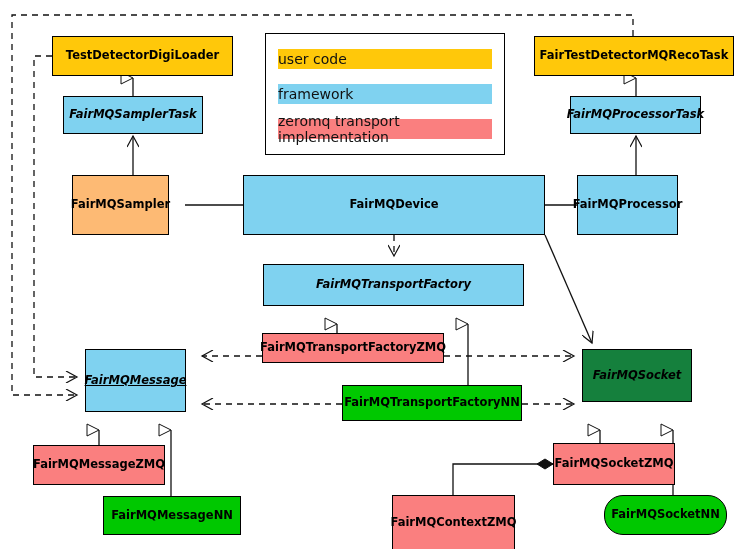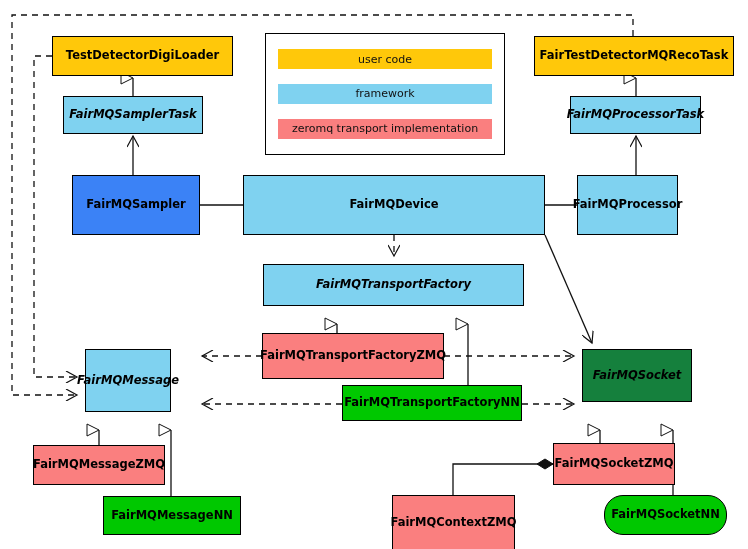--- a/index.html
+++ b/index.html
@@ -5,22 +5,22 @@
   html,body{margin:0;padding:0;background:#ffffff;}
   body{font-family:"DejaVu Sans","Liberation Sans",sans-serif;}
   #canvas{position:relative;width:748px;height:549px;background:#fff;overflow:hidden;}
   #edges{position:absolute;left:0;top:0;width:748px;height:549px;}
   .node{position:absolute;box-sizing:border-box;border:1px solid #000;
         display:flex;align-items:center;justify-content:center;text-align:center;
         font-size:11.5px;font-weight:bold;color:#000;line-height:1.15;z-index:3;}
   .node.abstract{font-style:italic;}
   .legend{position:absolute;box-sizing:border-box;border:1px solid #000;background:#fff;z-index:4;
           display:flex;flex-direction:column;justify-content:space-around;padding:8px 12px;}
-  .legend-row{box-sizing:border-box;height:20px;display:flex;align-items:center;justify-content:center;
-              font-size:11px;color:#111;font-weight:normal;}
+  .legend-row{box-sizing:border-box;height:20px;display:flex;align-items:center;justify-content:flex-start;
+              font-size:14px;color:#111;font-weight:normal;}
 </style>
 </head>
 <body>
 
 <div id="canvas">
 
   <svg id="edges" viewBox="0 0 748 549" xmlns="http://www.w3.org/2000/svg">
     <defs>
       <marker id="hollowtri-up" markerWidth="16" markerHeight="14" refX="8" refY="13" orient="auto-start-reverse" markerUnits="userSpaceOnUse">
         <path d="M 8 13 L 2 1 L 14 1 Z" fill="#fff" stroke="#111" stroke-width="1"></path>
@@ -94,45 +94,45 @@
     </div>
   </div>
 
   <div id="nodes-layer">
       <div class="node" style="left: 52px; top: 36px; width: 181px; height: 40px; background: rgb(255, 200, 10);">
         <span>TestDetectorDigiLoader</span>
       </div>
       <div class="node abstract" style="left: 63px; top: 96px; width: 140px; height: 38px; background: rgb(127, 210, 240);">
         <span>FairMQSamplerTask</span>
       </div>
-      <div class="node" style="left: 72px; top: 175px; width: 128px; height: 60px; background: #3b82f6;">
+      <div class="node" style="left: 72px; top: 175px; width: 97px; height: 60px; background: #fdba74;">
         <span>FairMQSampler</span>
       </div>
       <div class="node" style="left: 243px; top: 175px; width: 302px; height: 60px; background: rgb(127, 210, 240);">
         <span>FairMQDevice</span>
       </div>
       <div class="node" style="left: 577px; top: 175px; width: 101px; height: 60px; background: rgb(127, 210, 240);">
         <span>FairMQProcessor</span>
       </div>
       <div class="node" style="left: 534px; top: 36px; width: 200px; height: 40px; background: rgb(255, 200, 10);">
         <span>FairTestDetectorMQRecoTask</span>
       </div>
       <div class="node abstract" style="left: 570px; top: 96px; width: 131px; height: 38px; background: rgb(127, 210, 240);">
         <span>FairMQProcessorTask</span>
       </div>
       <div class="node abstract" style="left: 263px; top: 264px; width: 261px; height: 42px; background: rgb(127, 210, 240);">
         <span>FairMQTransportFactory</span>
       </div>
-      <div class="node" style="left: 262px; top: 333px; width: 182px; height: 46px; background: rgb(250, 127, 127);">
+      <div class="node" style="left: 262px; top: 333px; width: 182px; height: 30px; background: rgb(250, 127, 127);">
         <span>FairMQTransportFactoryZMQ</span>
       </div>
       <div class="node" style="left: 342px; top: 385px; width: 180px; height: 36px; background: rgb(0, 200, 0);">
         <span>FairMQTransportFactoryNN</span>
       </div>
-      <div class="node abstract" style="left: 85px; top: 349px; width: 86px; height: 63px; background: rgb(127, 210, 240);">
+      <div class="node abstract" style="left: 85px; top: 349px; width: 101px; height: 63px; background: rgb(127, 210, 240); text-decoration: underline;">
         <span>FairMQMessage</span>
       </div>
       <div class="node abstract" style="left: 582px; top: 349px; width: 110px; height: 53px; background: #15803d;">
         <span>FairMQSocket</span>
       </div>
       <div class="node" style="left: 33px; top: 445px; width: 132px; height: 40px; background: rgb(250, 127, 127);">
         <span>FairMQMessageZMQ</span>
       </div>
       <div class="node" style="left: 103px; top: 496px; width: 138px; height: 39px; background: rgb(0, 200, 0);">
         <span>FairMQMessageNN</span>

